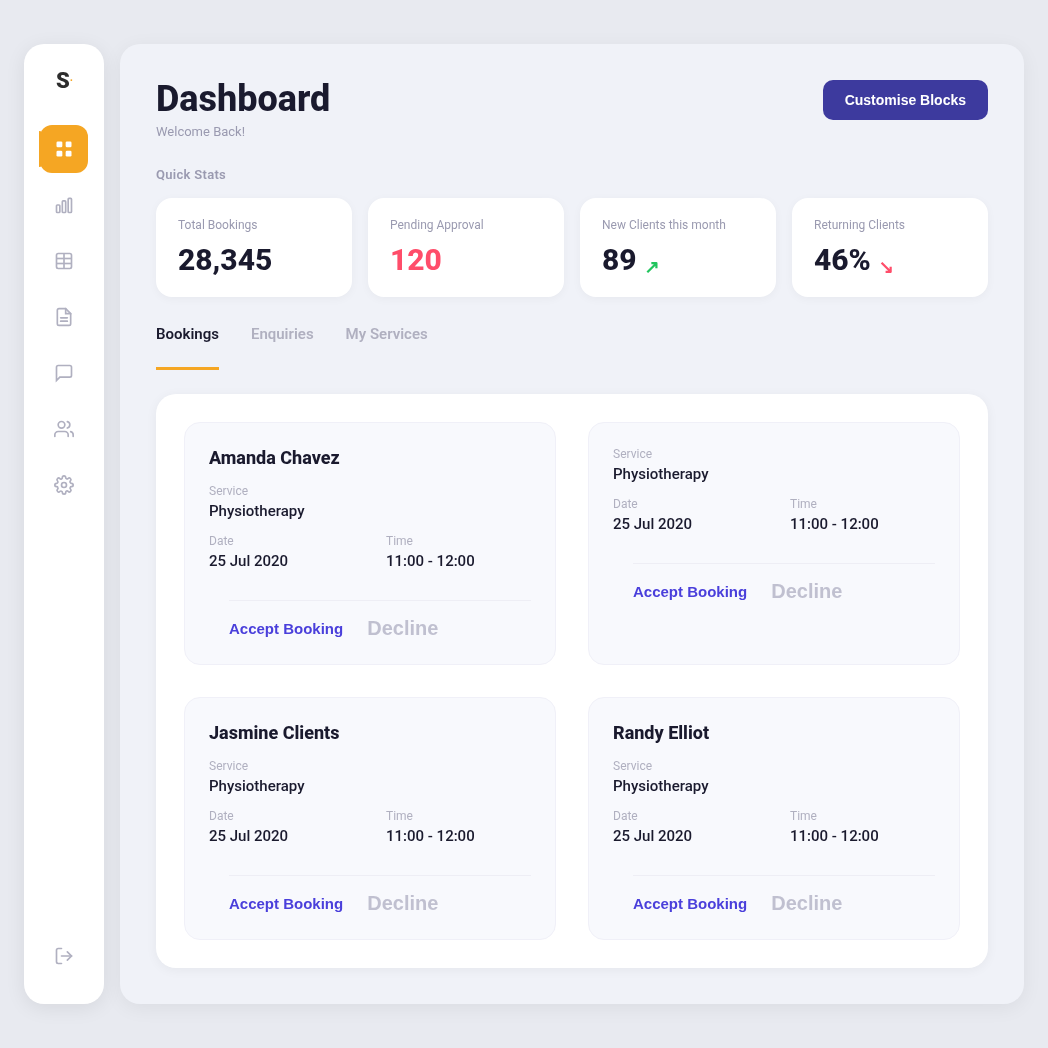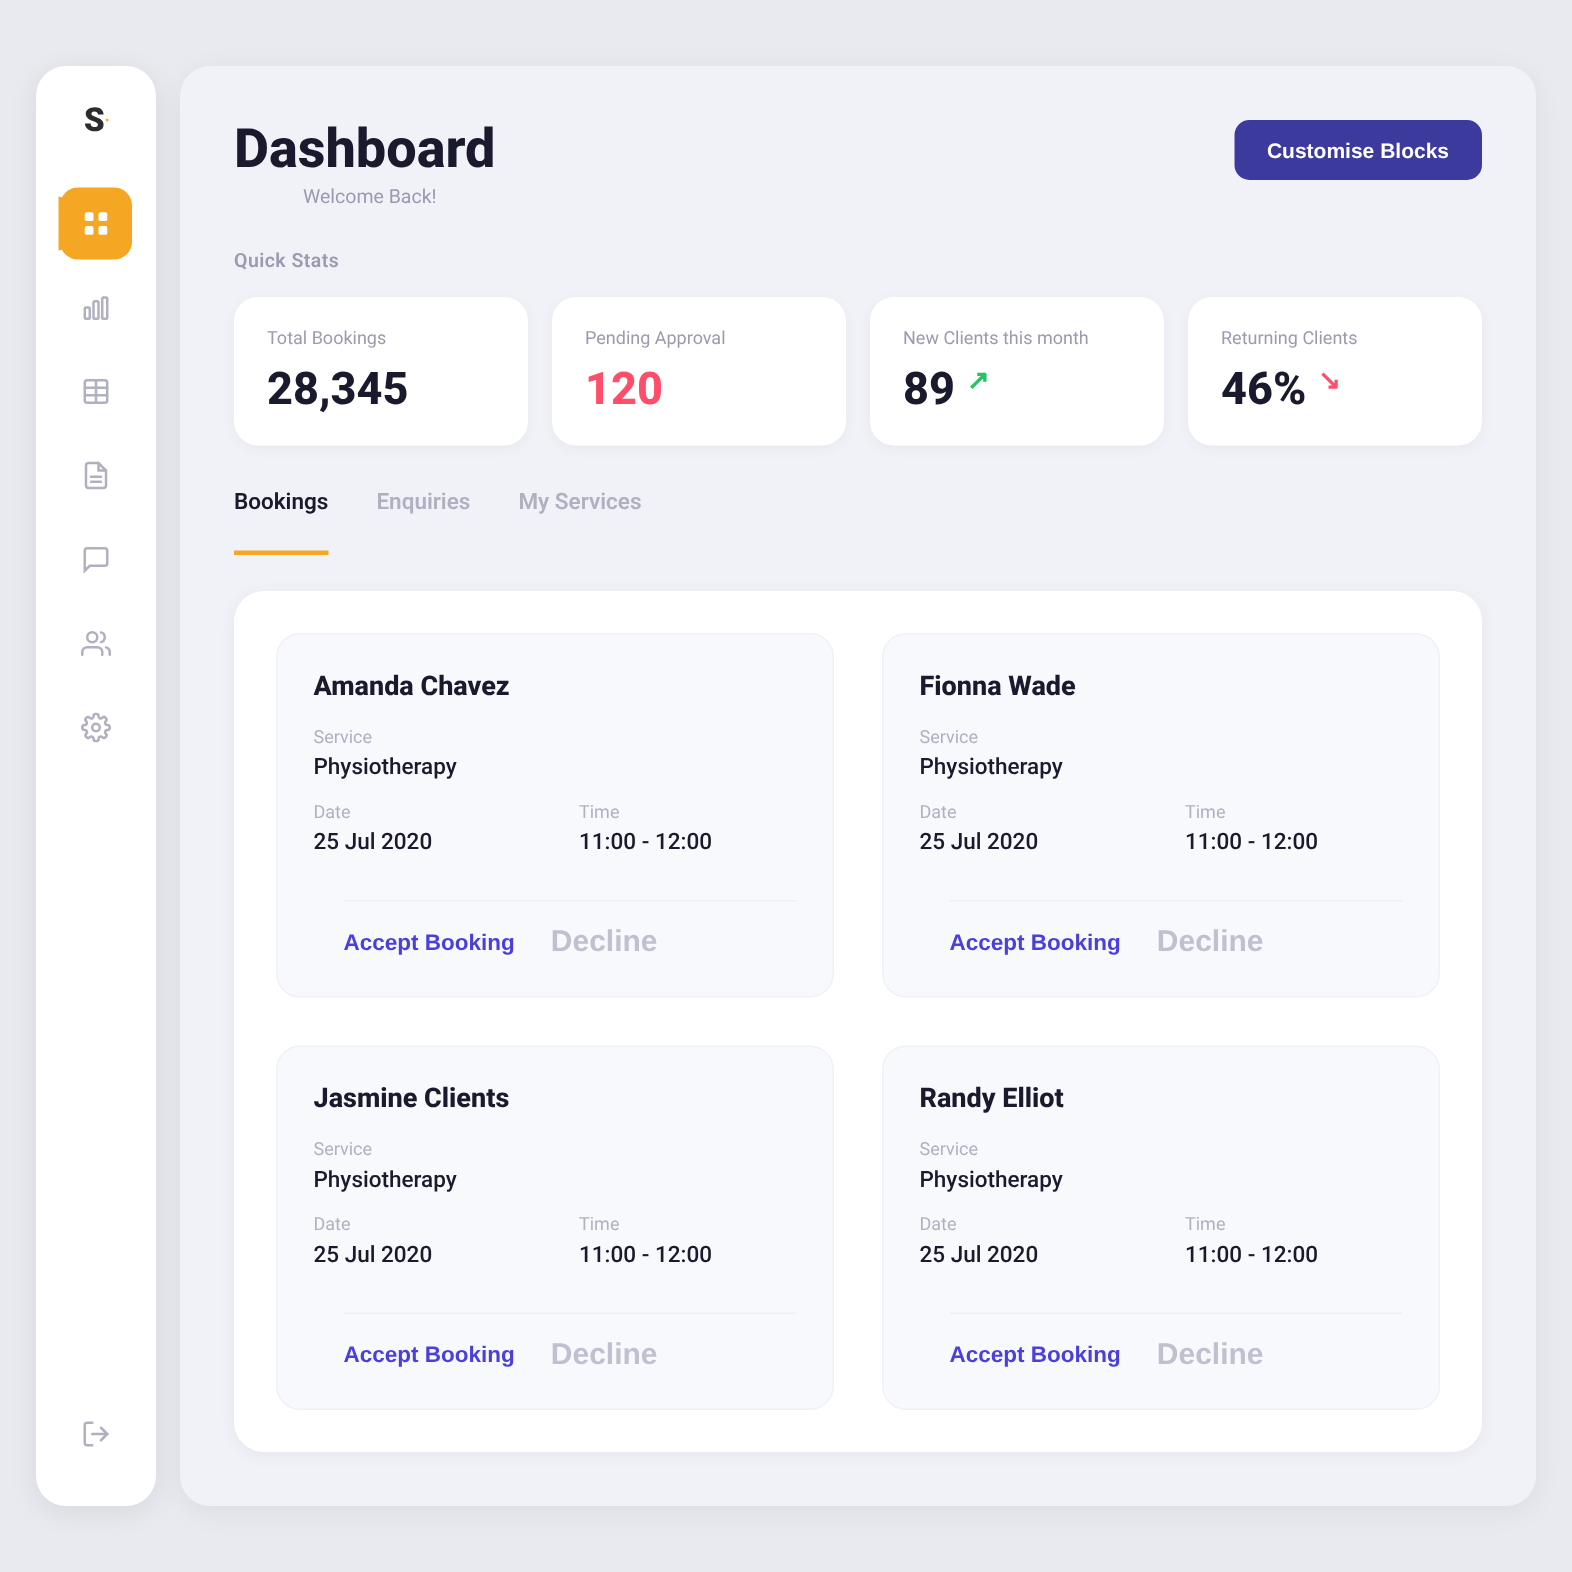--- a/index.html
+++ b/index.html
@@ -109,21 +109,20 @@
     .header-title {
       font-size: 36px;
       font-weight: 800;
       color: #1a1a2e;
       line-height: 1.1;
     }
     .header-subtitle {
       font-size: 13px;
       color: #9a9ab0;
       margin-top: 4px;
-      margin-left: 46px;
     }
     .customise-btn {
       background: #3d3a9e;
       color: #fff;
       border: none;
       border-radius: 10px;
       padding: 12px 22px;
       font-size: 14px;
       font-weight: 600;
       cursor: pointer;
@@ -153,21 +152,21 @@
     .stat-label {
       font-size: 12px;
       color: #9a9ab0;
       margin-bottom: 10px;
     }
     .stat-value {
       font-size: 30px;
       font-weight: 800;
       color: #1a1a2e;
       display: flex;
-      align-items: flex-start;
+      align-items: flex-end;
       gap: 8px;
     }
     .stat-value.pending { color: #ff4d6a; }
     .trend-up { color: #22c55e; font-size: 18px; }
     .trend-down { color: #ff4d6a; font-size: 18px; }
 
     
     .tabs {
       display: flex;
       gap: 32px;
@@ -403,21 +402,20 @@
               <div class="booking-field-value">11:00 - 12:00</div>
             </div>
           </div>
           <div class="booking-actions">
             <button class="accept-btn">Accept Booking</button>
             <button class="decline-btn">Decline</button>
           </div>
         </div>
 
         <div class="booking-card">
-          <div class="booking-name">Fionna Wade</div>
           <div class="booking-field-label">Service</div>
           <div class="booking-field-value">Physiotherapy</div>
           <div class="booking-row">
             <div class="booking-row-col">
               <div class="booking-field-label">Date</div>
               <div class="booking-field-value">25 Jul 2020</div>
             </div>
             <div class="booking-row-col">
               <div class="booking-field-label">Time</div>
               <div class="booking-field-value">11:00 - 12:00</div>

